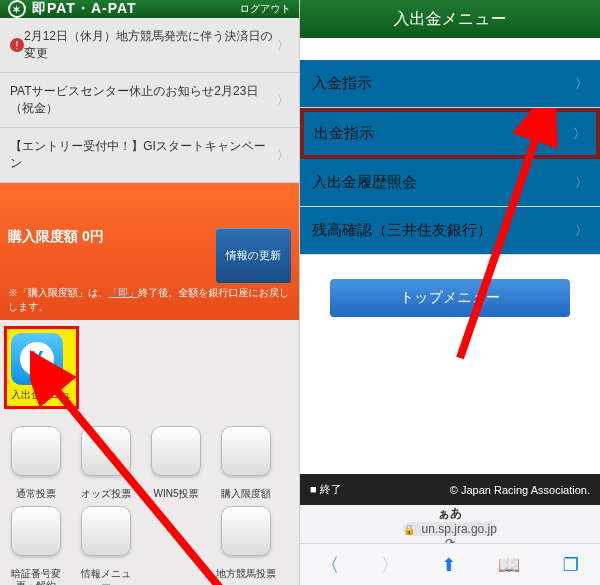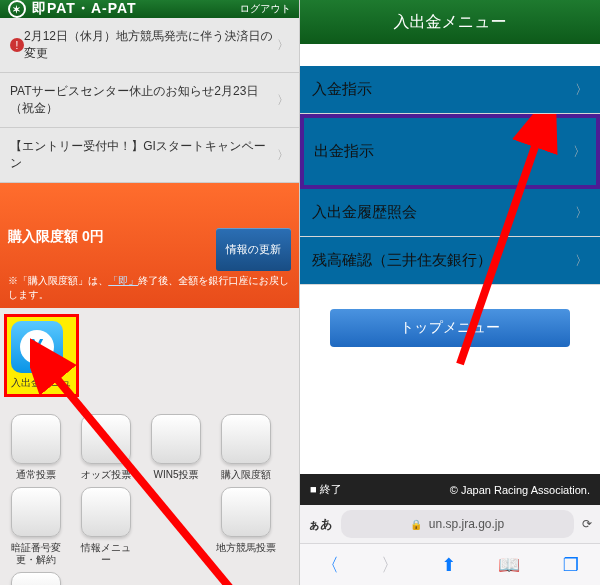--- a/index.html
+++ b/index.html
@@ -12,47 +12,47 @@
   .jra-logo { width: 18px; height: 18px; border-radius: 50%; border: 2px solid #fff; display:flex; align-items:center; justify-content:center; font-size:10px;}
   .logout { font-size: 10px; }
   .notice-list { background: #e8e8e8; }
   .notice { display: flex; align-items: center; justify-content: space-between; padding: 10px 10px; border-bottom: 1px solid #ccc; color: #333; font-size: 12px; }
   .notice .lbl { flex: 1; display:flex; align-items:center; gap:6px;}
   .notice .chev { color: #999; }
   .warn-icon{width:14px;height:14px;border-radius:50%;background:#c33;color:#fff;font-size:10px;display:flex;align-items:center;justify-content:center;flex:0 0 14px;}
   .limit-bar { background: linear-gradient(#ff6d2d,#e84c1a); color: #fff; padding: 6px 8px; }
   .limit-top { display: flex; justify-content: space-between; align-items: flex-start; margin-top: 39px; }
   .limit-title { font-weight: 700; font-size: 14px; }
-  .limit-btn { background: linear-gradient(#2b6fb5,#184d84); color: #fff; border: none; padding: 14px 10px; font-size: 11px; border-radius: 3px; box-shadow: inset 0 1px 0 rgba(255,255,255,.3);}
+  .limit-btn { background: linear-gradient(#2b6fb5,#184d84); color: #fff; border: none; padding: 20px 10px; font-size: 11px; border-radius: 3px; box-shadow: inset 0 1px 0 rgba(255,255,255,.3);}
   .limit-note { font-size: 10px; margin-top: 3px; }
   .limit-note .blue{color:#bde0ff;text-decoration:underline;}
   .home-area { background: #eceaea; flex: 1; padding: 10px 6px; position:relative;}
   .big-icon-wrap { position: absolute; top: 6px; left: 4px; border: 3px solid #ff0000; background: #ffed00; padding: 4px; }
   .big-icon { width: 52px; height: 52px; border-radius: 10px; background: linear-gradient(#5ac8ff,#0994e6); display: flex; align-items:center; justify-content:center; }
   .yen{width:34px;height:34px;border-radius:50%;background:#fff;color:#0994e6;font-weight:700;font-size:22px;display:flex;align-items:center;justify-content:center;}
   .big-lbl{font-size:10px;color:#333;text-align:center;margin-top:3px;}
   .app-grid { display: grid; grid-template-columns: repeat(4,60px); column-gap: 10px; row-gap: 6px; padding-top: 96px; }
   .app { display:flex; flex-direction:column; align-items:center; }
   .app .ico{width:50px;height:50px;border-radius:10px;background:linear-gradient(#fff,#ddd);border:1px solid #bbb;box-shadow:0 2px 3px rgba(0,0,0,.15);display:flex;align-items:center;justify-content:center;}
-  .app .lbl{font-size:10px;color:#333;margin-top:5px;text-align:center;line-height:1.2;}
+  .app .lbl{font-size:10px;color:#333;margin-top:12px;text-align:center;line-height:1.2;}
   .ico-orange{background:linear-gradient(#ffc97a,#f9a84a);}
   .ico-cards{background:linear-gradient(#f3f3f3,#ddd);}
   .arrow-svg{position:absolute;pointer-events:none;}
   
-  .hdr-green2 { background: linear-gradient(#1e7a2f,#0d5a1a); color:#fff; height:44px; display:flex; align-items:center; justify-content:center; font-size:16px; font-weight:500;}
+  .hdr-green2 { background: linear-gradient(#1e7a2f,#0d5a1a); color:#fff; height:38px; display:flex; align-items:center; justify-content:center; font-size:16px; font-weight:500;}
   .menu-list{background:#0369a1;margin-top:22px;}
   .menu-item{display:flex;justify-content:space-between;align-items:center;padding:14px 12px;border-bottom:1px solid #d6d6d6;font-size:15px;color:#111;}
-  .menu-item.hl{border:4px solid #4c1d95;padding:24px 10px;}
+  .menu-item.hl{border:4px solid #7f1d1d;padding:12px 10px;}
   .chev2{color:#bbb;font-size:13px;}
   .top-btn-wrap{display:flex;justify-content:center;margin-top:24px;}
   .top-btn{background:linear-gradient(#4a93e0,#1f69c0);color:#fff;border:none;border-radius:4px;padding:10px 0;width:240px;font-size:14px;}
   .right-body{flex:1;position:relative;background:#fff;}
   .footer-bar{background:#222;color:#fff;display:flex;justify-content:space-between;align-items:center;padding:8px 10px;font-size:11px;gap:33px;}
   
-  .url-bar{background:#f3f2f4;height:38px;display:flex;align-items:center;padding:0 8px;justify-content:space-between;font-size:12px;}
+  .url-bar{background:#f3f2f4;height:38px;display:flex;align-items:center;padding:0 8px;justify-content:space-between;font-size:12px;flex-direction:column;}
   .url-pill{flex:1;margin:0 8px;background:#e5e3e7;border-radius:10px;height:28px;display:flex;align-items:center;justify-content:center;font-size:12px;color:#555;gap:6px;}
   .aa{color:#333;font-weight:600;}
   .reload{color:#555;}
   .tool-bar{background:#f7f6f8;height:42px;display:flex;align-items:center;justify-content:space-around;border-top:1px solid #d8d7da;}
   .tb-ico{color:#0a7aff;font-size:18px;}
   .tb-ico.gray{color:#bcbcc2;}
   .lock{font-size:10px;}
 </style>
 </head>
 <body>

